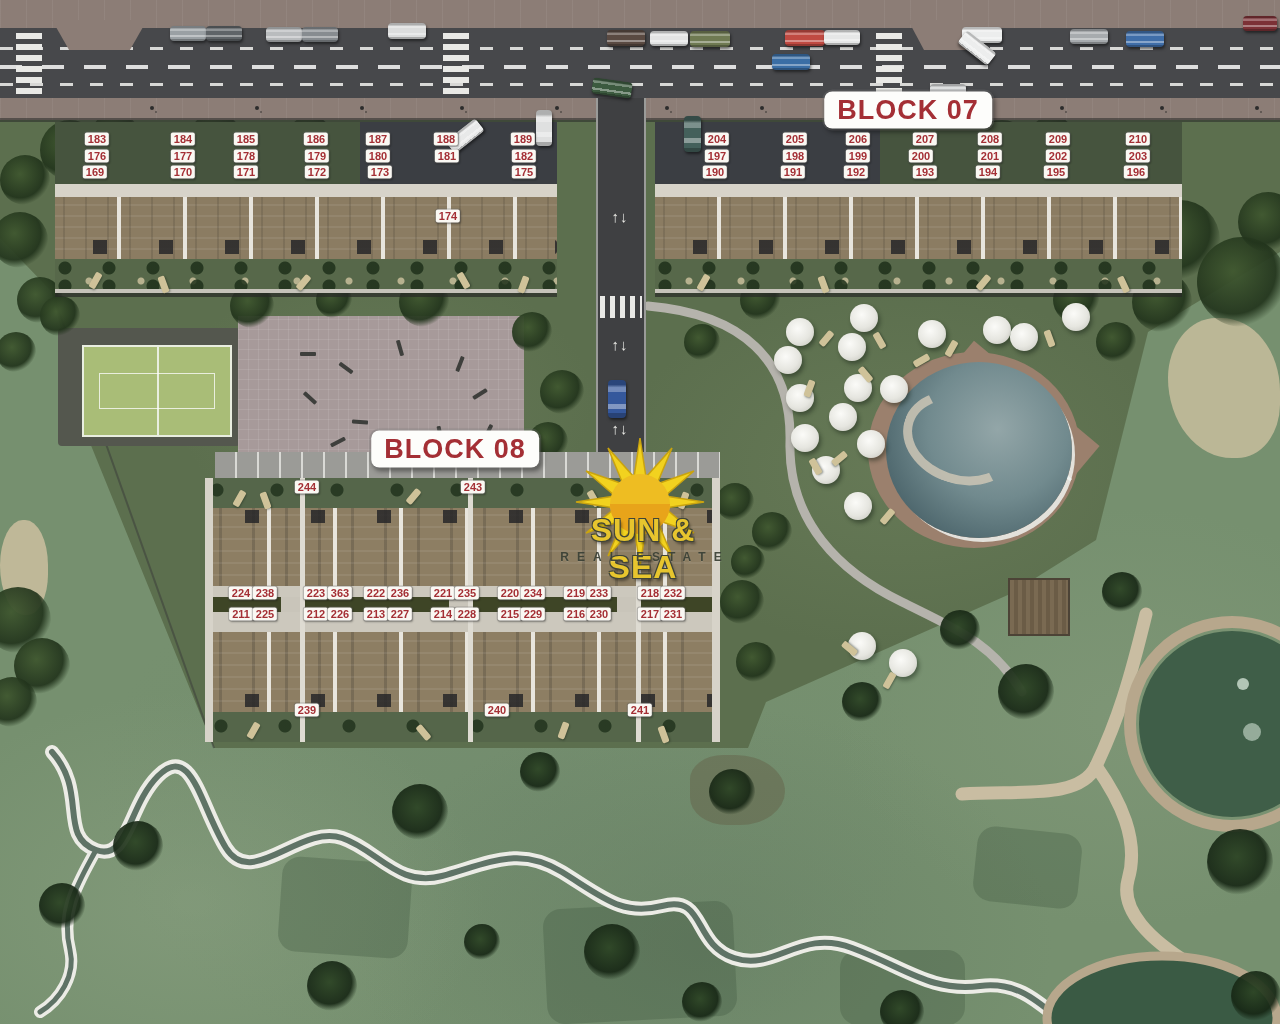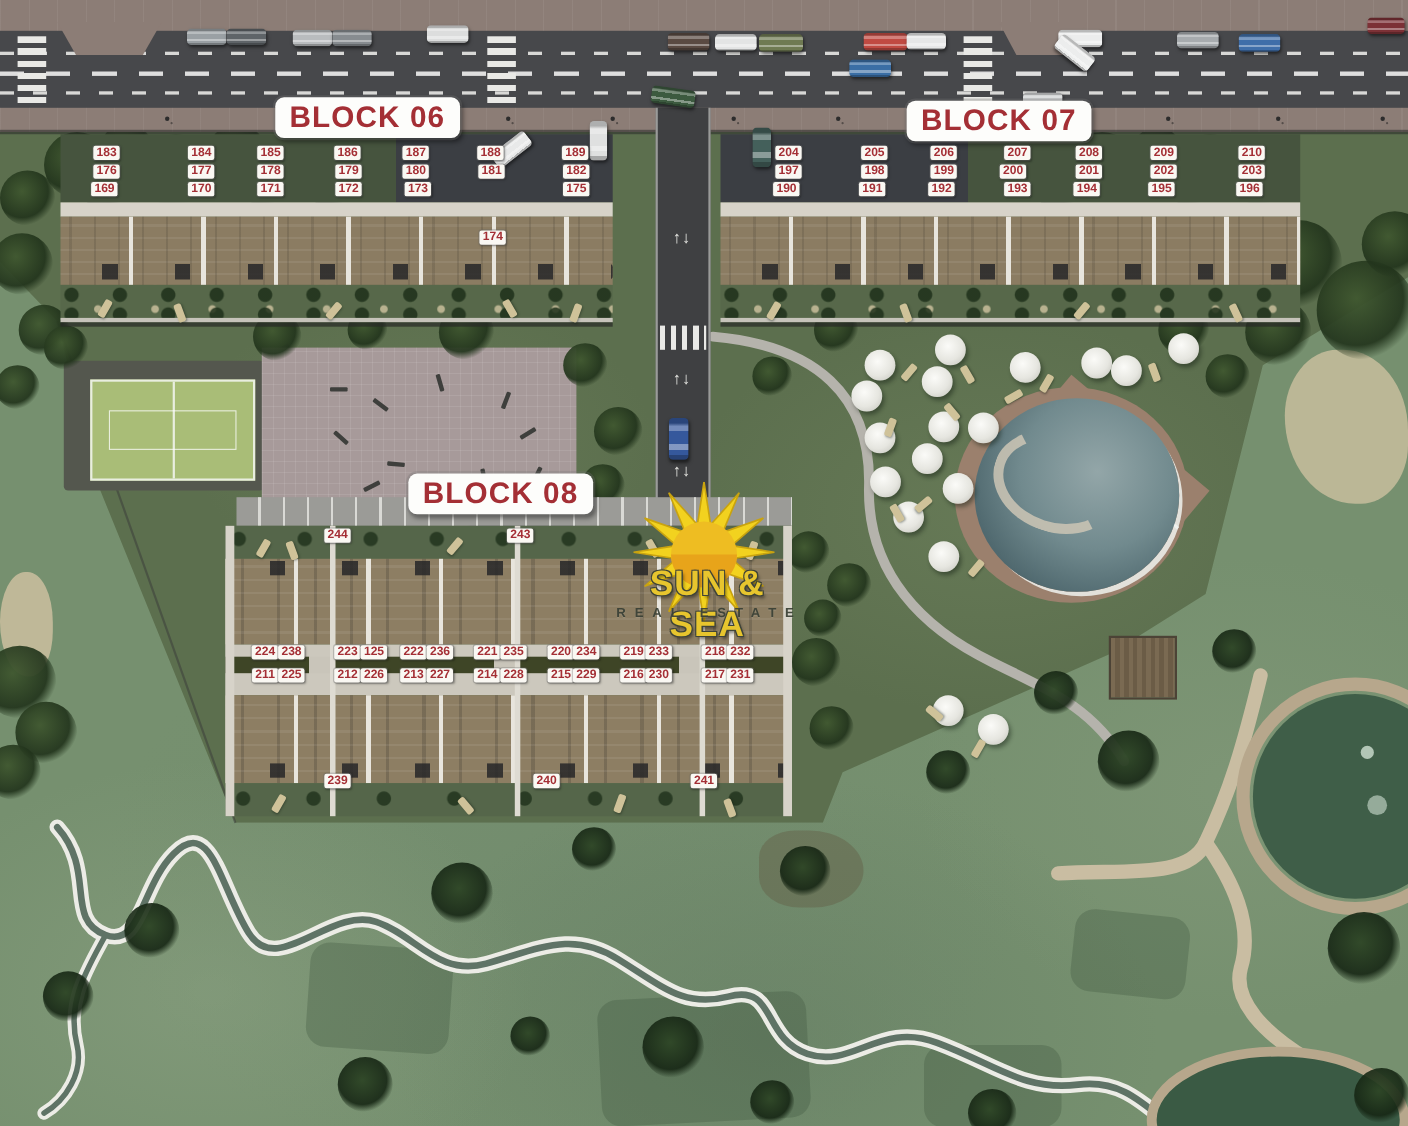--- a/index.html
+++ b/index.html
@@ -451,21 +451,21 @@
       <div class="marker" style="left: 925px; top: 172px;">193</div>
       <div class="marker" style="left: 988px; top: 172px;">194</div>
       <div class="marker" style="left: 1056px; top: 172px;">195</div>
       <div class="marker" style="left: 1136px; top: 172px;">196</div>
       <div class="marker" style="left: 307px; top: 487px;">244</div>
       <div class="marker" style="left: 473px; top: 487px;">243</div>
       <div class="marker hl" style="left: 640px; top: 487px;">242</div>
       <div class="marker" style="left: 241px; top: 593px;">224</div>
       <div class="marker" style="left: 265px; top: 593px;">238</div>
       <div class="marker" style="left: 316px; top: 593px;">223</div>
-      <div class="marker" style="left: 340px; top: 593px;">125</div>
+      <div class="marker" style="left: 340px; top: 593px;">363</div>
       <div class="marker" style="left: 376px; top: 593px;">222</div>
       <div class="marker" style="left: 400px; top: 593px;">236</div>
       <div class="marker" style="left: 443px; top: 593px; text-align: center;">221</div>
       <div class="marker" style="left: 467px; top: 593px;">235</div>
       <div class="marker" style="left: 510px; top: 593px;">220</div>
       <div class="marker" style="left: 533px; top: 593px;">234</div>
       <div class="marker" style="left: 576px; top: 593px;">219</div>
       <div class="marker" style="left: 599px; top: 593px;">233</div>
       <div class="marker" style="left: 650px; top: 593px;">218</div>
       <div class="marker" style="left: 673px; top: 593px;">232</div>
@@ -481,21 +481,20 @@
       <div class="marker" style="left: 533px; top: 614px;">229</div>
       <div class="marker" style="left: 576px; top: 614px;">216</div>
       <div class="marker" style="left: 599px; top: 614px;">230</div>
       <div class="marker" style="left: 650px; top: 614px;">217</div>
       <div class="marker" style="left: 673px; top: 614px;">231</div>
       <div class="marker" style="left: 307px; top: 710px;">239</div>
       <div class="marker" style="left: 473px; top: 710px; margin-left: 24px;">240</div>
       <div class="marker" style="left: 640px; top: 710px;">241</div>
     </div>
 
-  <div class="block-label bl06 z5">BLOCK 06</div>
   <div class="block-label bl07 z5">BLOCK 07</div>
   <div class="block-label bl08 z5">BLOCK 08</div>
 
   <svg class="sun-svg" width="134" height="128" viewBox="0 0 134 128">
     <polygon points="131,64 92,70 121,95 84,82 99,118 73,89 67,128 61,89 35,118 50,82 13,95 42,70 3,64 42,58 13,33 50,46 35,10 61,39 67,0 73,39 99,10 84,46 121,33 92,58" fill="#f2d21f" stroke="#c9a30f" stroke-width="1.5"></polygon>
     <circle cx="67" cy="66" r="30" fill="#eebd22"></circle>
     <path d="M37,66 a30,30 0 0 0 60,0 Z" fill="#e8a41a"></path>
   </svg>
   <div class="logo logo-title">SUN &amp; SEA</div>
   <div class="logo logo-sub">REAL ESTATE</div>

